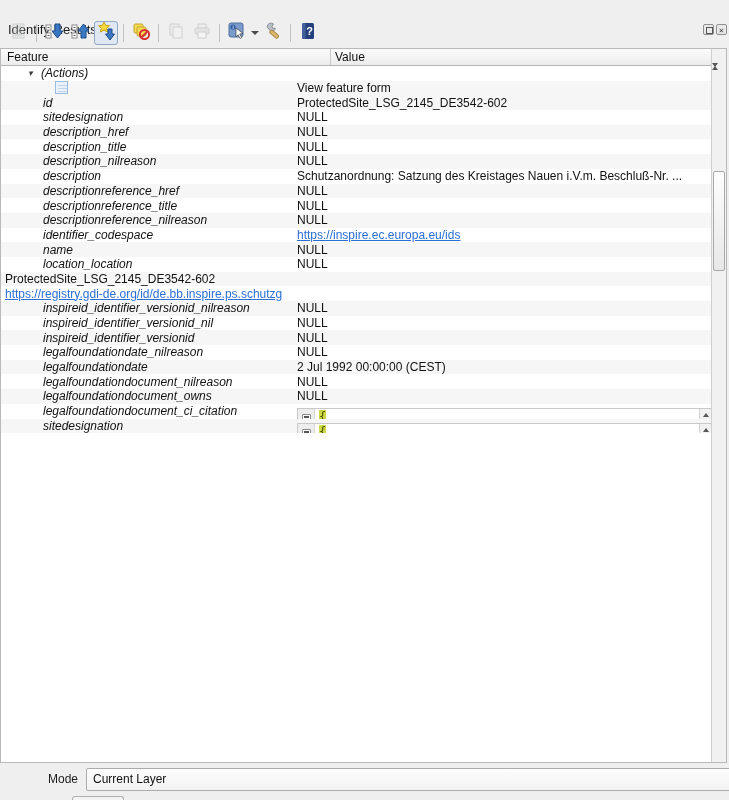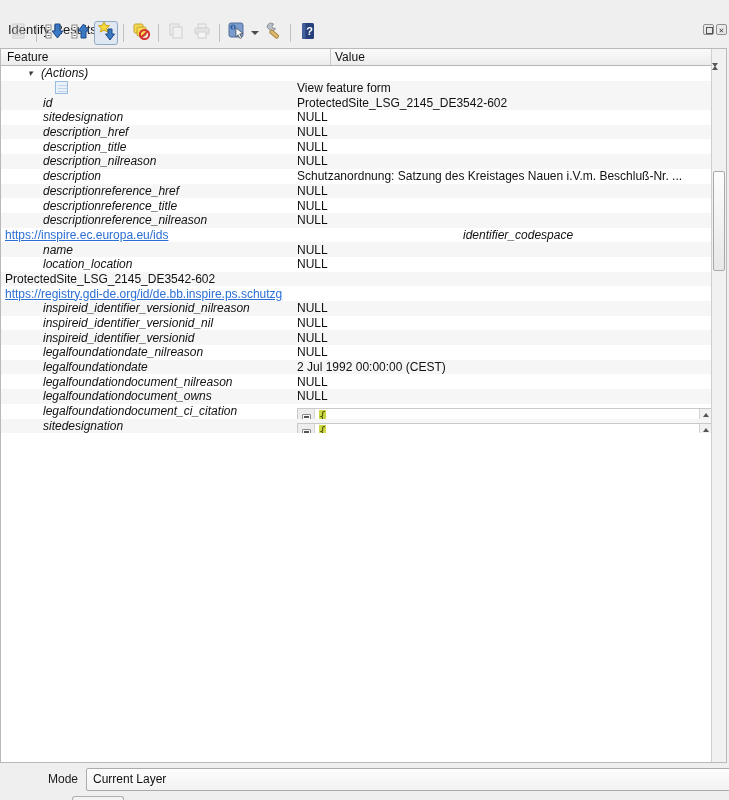--- a/index.html
+++ b/index.html
@@ -220,22 +220,22 @@
         </div>
         <div class="row text">
           <div class="cell label-cell"><span>descriptionreference_title</span></div>
           <div class="cell value-cell"><span>NULL</span></div>
         </div>
         <div class="row text alt">
           <div class="cell label-cell"><span>descriptionreference_nilreason</span></div>
           <div class="cell value-cell"><span>NULL</span></div>
         </div>
         <div class="row link">
+          <div class="cell label-cell"><span>identifier_codespace</span></div>
           <div class="cell value-cell"><a class="val-link">https://inspire.ec.europa.eu/ids</a></div>
-          <div class="cell label-cell"><span>identifier_codespace</span></div>
         </div>
         <div class="row text alt">
           <div class="cell label-cell"><span>name</span></div>
           <div class="cell value-cell"><span>NULL</span></div>
         </div>
         <div class="row text">
           <div class="cell label-cell"><span>location_location</span></div>
           <div class="cell value-cell"><span>NULL</span></div>
         </div>
         <div class="row text alt">

